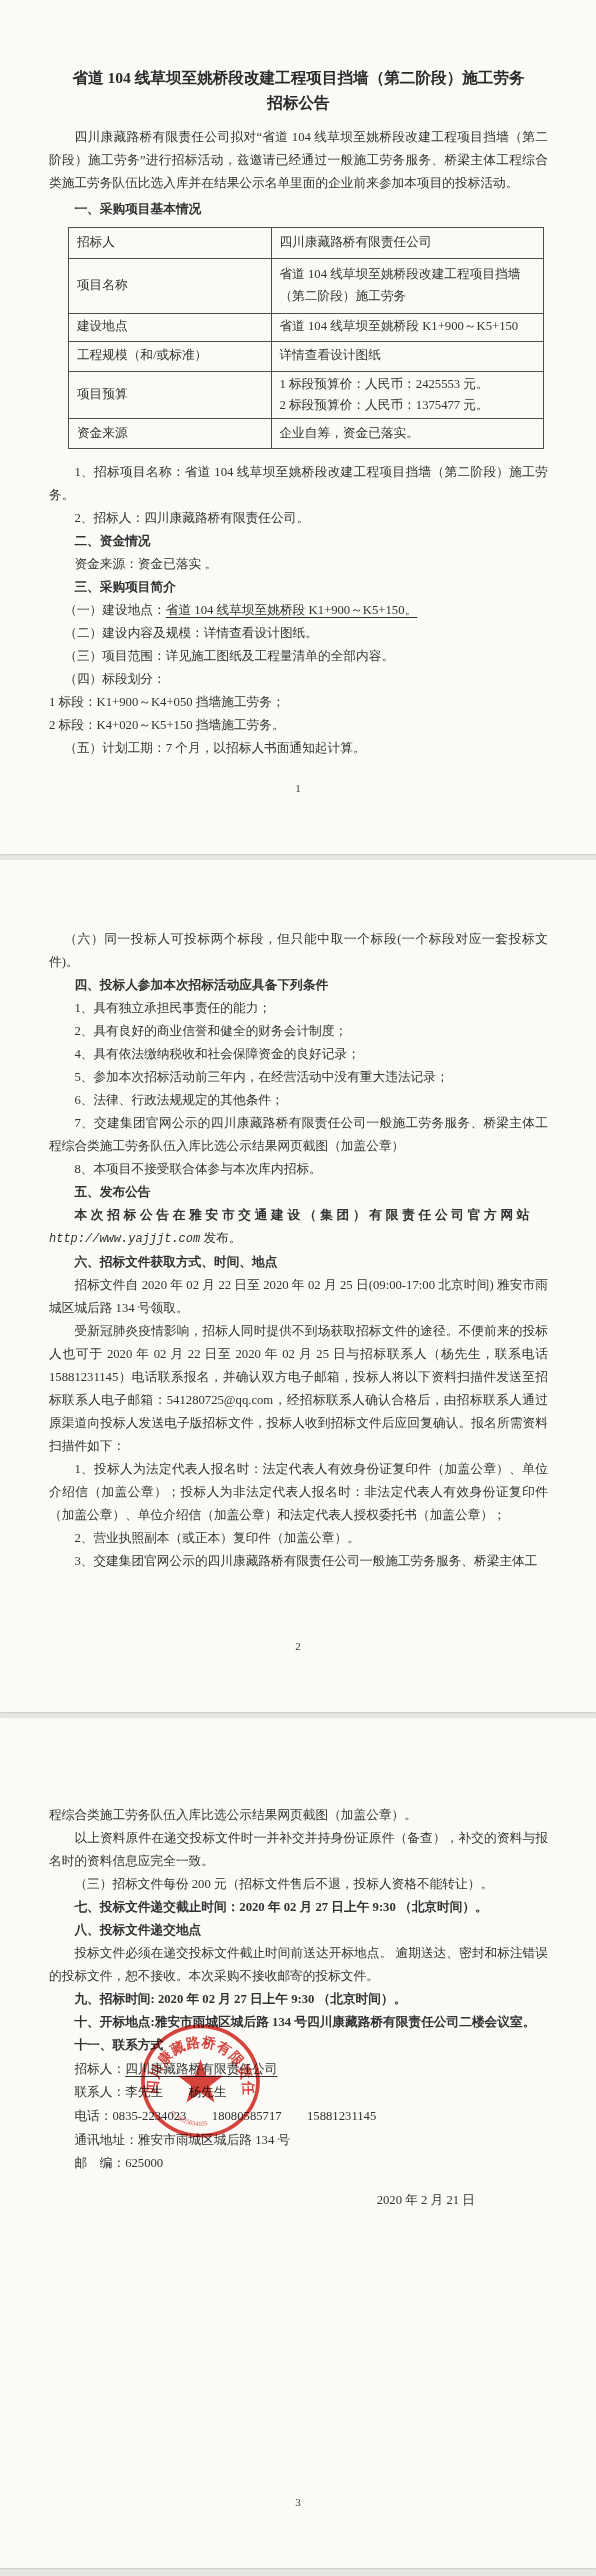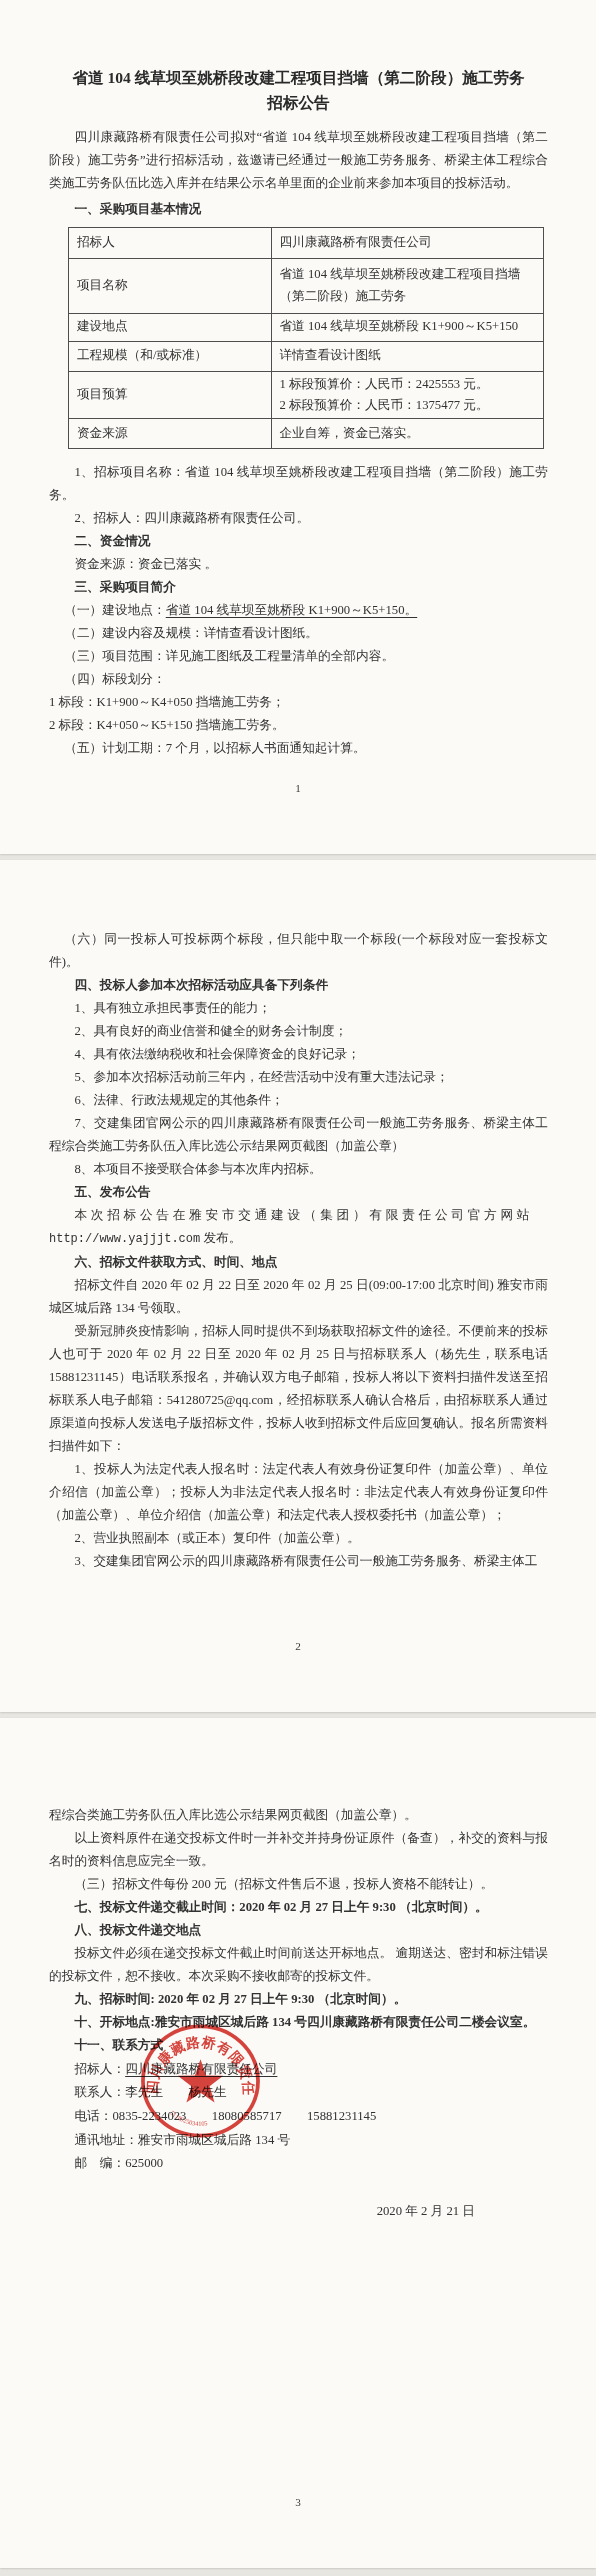--- a/index.html
+++ b/index.html
@@ -36,23 +36,23 @@
   td{border:0.7px solid #4e4e4e;padding:2.2px 6px 2.2px 7.5px;font-size:12.7px;vertical-align:middle;line-height:21.6px;}
   td.lbl{width:188px;margin-top:32px;}
   #info-table tr:nth-child(1){height:31px}
   #info-table tr:nth-child(2){height:55px}
   #info-table tr:nth-child(3){height:28px}
   #info-table tr:nth-child(4){height:30px}
   #info-table tr:nth-child(5){height:45px}
   #info-table tr:nth-child(6){height:30px}
   .cell2 div{line-height:21px;}
   .pageno{position:absolute;bottom:60px;left:0;width:100%;text-align:center;font-size:11.2px;color:#3a3a3a;}
-  .mono{font-family:"Liberation Mono","DejaVu Sans Mono",monospace;font-size:12px;}
-  .spread{letter-spacing:3.7px;}
-  .date-line{text-align:right;padding-right:73px;margin-top:25px;}
+  .mono{font-family:"Liberation Mono","DejaVu Sans Mono",monospace;font-size:12px;font-style:italic;}
+  .spread{letter-spacing:3.7px;font-weight:bold;}
+  .date-line{text-align:right;padding-right:73px;margin-top:14px;}
   .seal{position:absolute;left:137px;top:298px;mix-blend-mode:multiply;opacity:.92;}
   .contact p{margin-top:0.7px;}
 </style>
 </head>
 <body>
 
 <div class="page p1">
   <div class="content">
     <div class="title">
       <div>省道 104 线草坝至姚桥段改建工程项目挡墙（第二阶段）施工劳务</div>
@@ -96,21 +96,21 @@
     <p class="ind2 mt16">1、招标项目名称：省道 104 线草坝至姚桥段改建工程项目挡墙（第二阶段）施工劳务。</p>
     <p class="ind2">2、招标人：四川康藏路桥有限责任公司。</p>
     <p class="ind2 bold">二、资金情况</p>
     <p class="ind2">资金来源：资金已落实 。</p>
     <p class="ind2 bold">三、采购项目简介</p>
     <p class="ind1"><span>（一）建设地点：</span><span class="u">省道 104 线草坝至姚桥段 K1+900～K5+150。</span></p>
     <p class="ind1">（二）建设内容及规模：详情查看设计图纸。</p>
     <p class="ind1">（三）项目范围：详见施工图纸及工程量清单的全部内容。</p>
     <p class="ind1">（四）标段划分：</p>
     <p>1 标段：K1+900～K4+050 挡墙施工劳务；</p>
-    <p>2 标段：K4+050～K5+150 挡墙施工劳务。</p>
+    <p>2 标段：K4+020～K5+150 挡墙施工劳务。</p>
     <p class="ind1">（五）计划工期：7 个月，以招标人书面通知起计算。</p>
   </div>
   <div class="pageno">1</div>
 </div>
 
 <div class="page p2">
   <div class="content">
     <p class="ind1">（六）同一投标人可投标两个标段，但只能中取一个标段(一个标段对应一套投标文件)。</p>
     <p class="ind2 bold">四、投标人参加本次招标活动应具备下列条件</p>
     <p class="ind2">1、具有独立承担民事责任的能力；</p>

